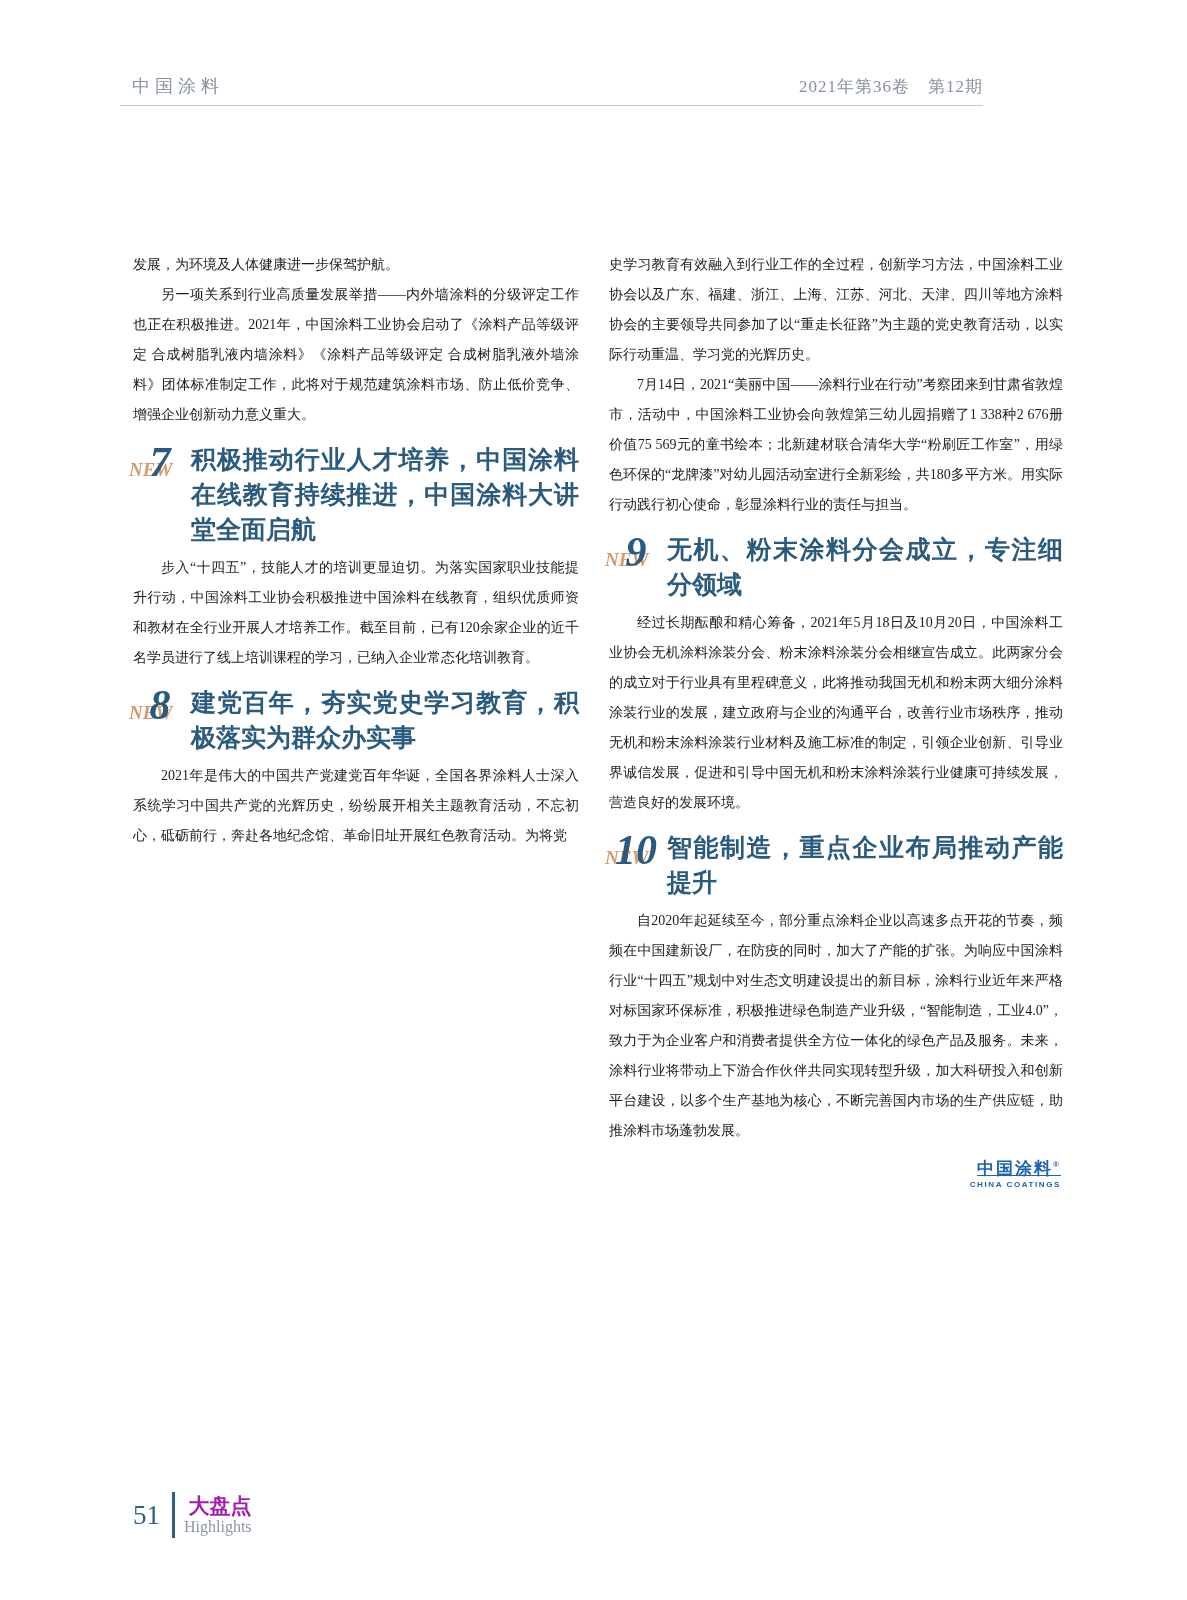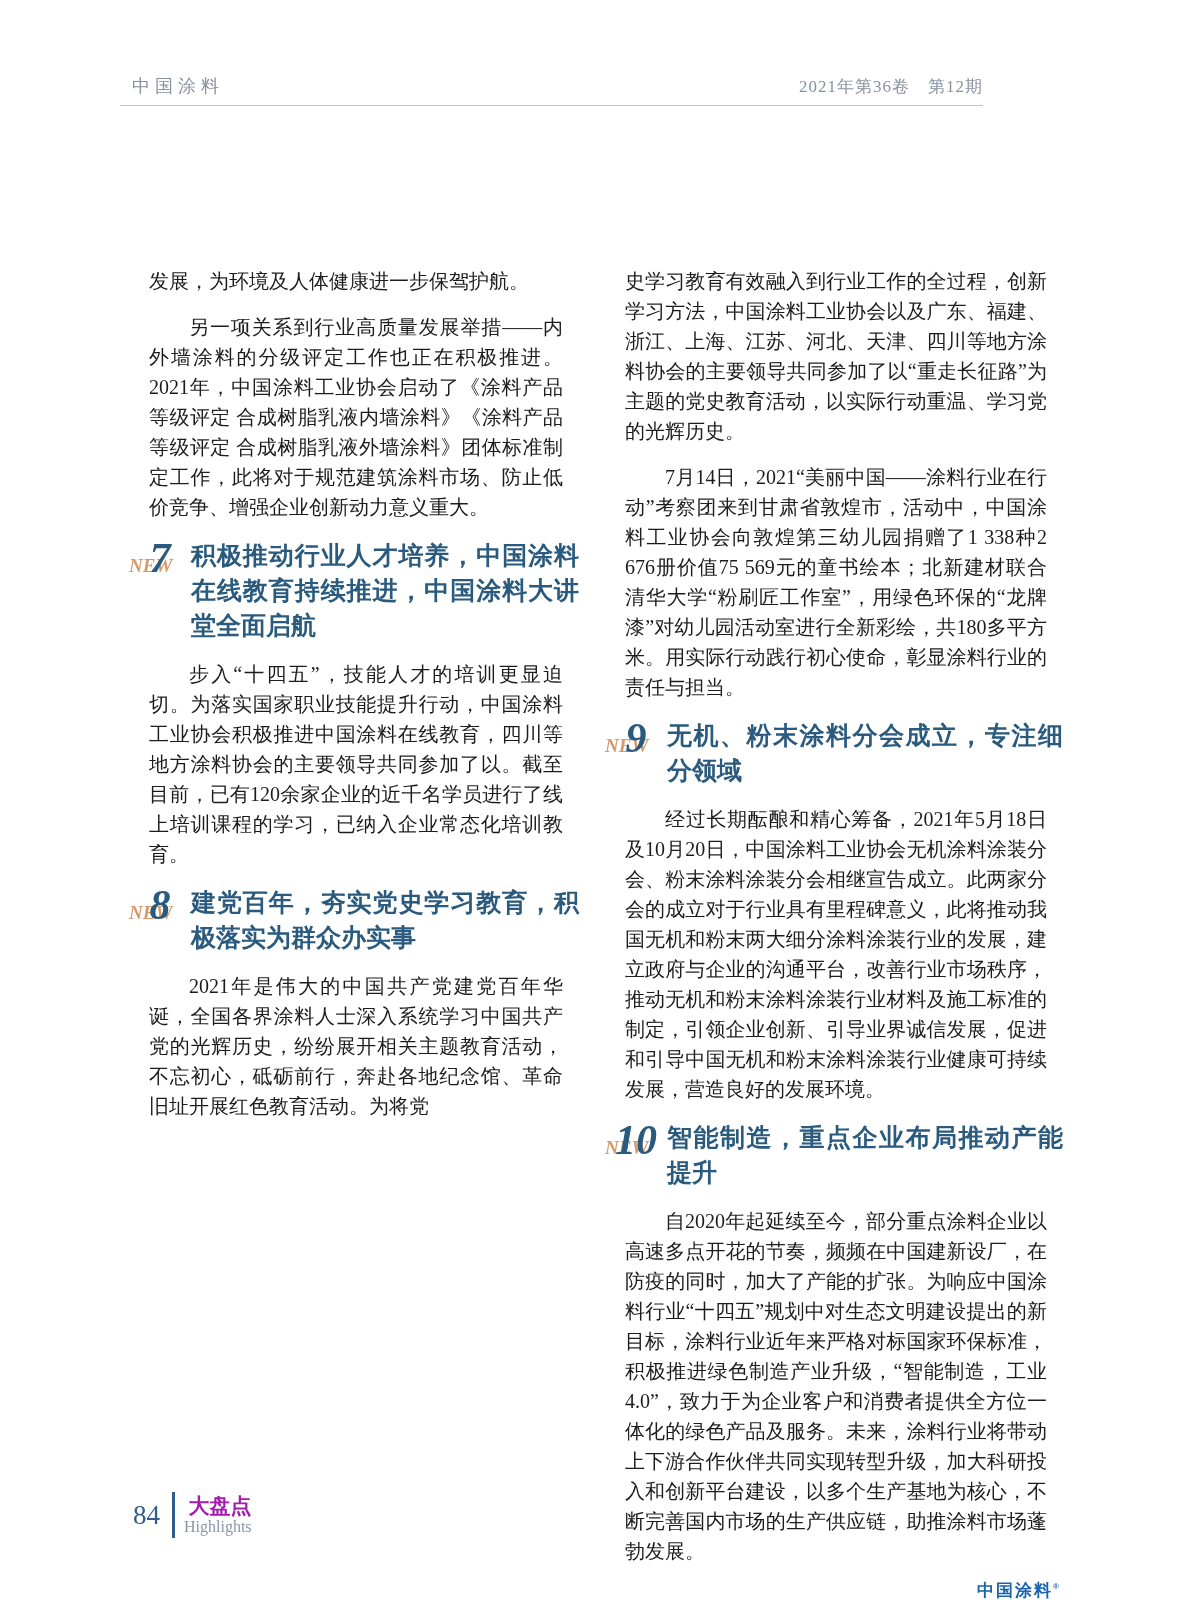--- a/index.html
+++ b/index.html
@@ -36,22 +36,22 @@
     position:absolute;
     top:250px; left:133px;
     width:930px;
     display:flex;
     gap:30px;
   }
   .col{ width:450px; }
   .col-left{ width:446px; }
   .col-right{ width:454px; }
   .body-para{
-    margin:16px;
-    font-size:20px;
+    margin:0;
+    font-size:14px;
     line-height:30px;
     text-align:justify;
     color:#1c1c1c;
   }
   .body-para.indent{ text-indent:2em; }
   
   .sec-heading{
     display:flex;
     align-items:flex-start;
     margin:12px 0 6px 0;
@@ -98,20 +98,21 @@
     padding-right:2px;
     text-align:right;
     color:var(--logo-blue,#1c63ae);
     line-height:1.1;
   }
   .logo-cn{
     font-family:"Liberation Sans","DejaVu Sans",sans-serif;
     font-weight:bold;
     font-size:17px;
     letter-spacing:2px;
+    text-decoration:underline;
   }
   .logo-reg{
     font-size:8px;
     vertical-align:super;
   }
   .logo-en{
     font-family:"Liberation Sans","DejaVu Sans",sans-serif;
     font-weight:bold;
     font-size:8px;
     letter-spacing:1.6px;
@@ -163,21 +164,21 @@
     <div class="col col-left">
         <p class="body-para">发展，为环境及人体健康进一步保驾护航。</p>
         <p class="body-para indent">另一项关系到行业高质量发展举措——内外墙涂料的分级评定工作也正在积极推进。2021年，中国涂料工业协会启动了《涂料产品等级评定 合成树脂乳液内墙涂料》《涂料产品等级评定 合成树脂乳液外墙涂料》团体标准制定工作，此将对于规范建筑涂料市场、防止低价竞争、增强企业创新动力意义重大。</p>
         <div class="sec-heading">
           <span class="hnum">
             <span class="badge">NEW</span>
             <span class="num">7</span>
           </span>
           <span class="htext">积极推动行业人才培养，中国涂料在线教育持续推进，中国涂料大讲堂全面启航</span>
         </div>
-        <p class="body-para indent">步入“十四五”，技能人才的培训更显迫切。为落实国家职业技能提升行动，中国涂料工业协会积极推进中国涂料在线教育，四川等地方涂料协会的主要领导共同参加了以。截至目前，已有120余家企业的近千名学员进行了线上培训课程的学习，已纳入企业常态化培训教育。</p>
+        <p class="body-para indent">步入“十四五”，技能人才的培训更显迫切。为落实国家职业技能提升行动，中国涂料工业协会积极推进中国涂料在线教育，组织优质师资和教材在全行业开展人才培养工作。截至目前，已有120余家企业的近千名学员进行了线上培训课程的学习，已纳入企业常态化培训教育。</p>
         <div class="sec-heading">
           <span class="hnum">
             <span class="badge">NEW</span>
             <span class="num">8</span>
           </span>
           <span class="htext">建党百年，夯实党史学习教育，积极落实为群众办实事</span>
         </div>
         <p class="body-para indent">2021年是伟大的中国共产党建党百年华诞，全国各界涂料人士深入系统学习中国共产党的光辉历史，纷纷展开相关主题教育活动，不忘初心，砥砺前行，奔赴各地纪念馆、革命旧址开展红色教育活动。为将党</p>
       </div>
     <div class="col col-right">
@@ -202,21 +203,21 @@
           <p class="body-para indent">自2020年起延续至今，部分重点涂料企业以高速多点开花的节奏，频频在中国建新设厂，在防疫的同时，加大了产能的扩张。为响应中国涂料行业“十四五”规划中对生态文明建设提出的新目标，涂料行业近年来严格对标国家环保标准，积极推进绿色制造产业升级，“智能制造，工业4.0”，致力于为企业客户和消费者提供全方位一体化的绿色产品及服务。未来，涂料行业将带动上下游合作伙伴共同实现转型升级，加大科研投入和创新平台建设，以多个生产基地为核心，不断完善国内市场的生产供应链，助推涂料市场蓬勃发展。</p>
         </div>
       <div class="brand-logo">
         <div class="logo-cn"><span>中国涂料</span><span class="logo-reg">®</span></div>
         <div class="logo-en">CHINA COATINGS</div>
       </div>
     </div>
   </div>
 
   <div class="page-footer">
-    <span class="page-number">84</span>
+    <span class="page-number">51</span>
     <span class="footer-divider"></span>
     <span class="footer-section">
       <div class="section-cn">大盘点</div>
       <div class="section-en">Highlights</div>
     </span>
   </div>
 
 </div>
 
 </body></html>

